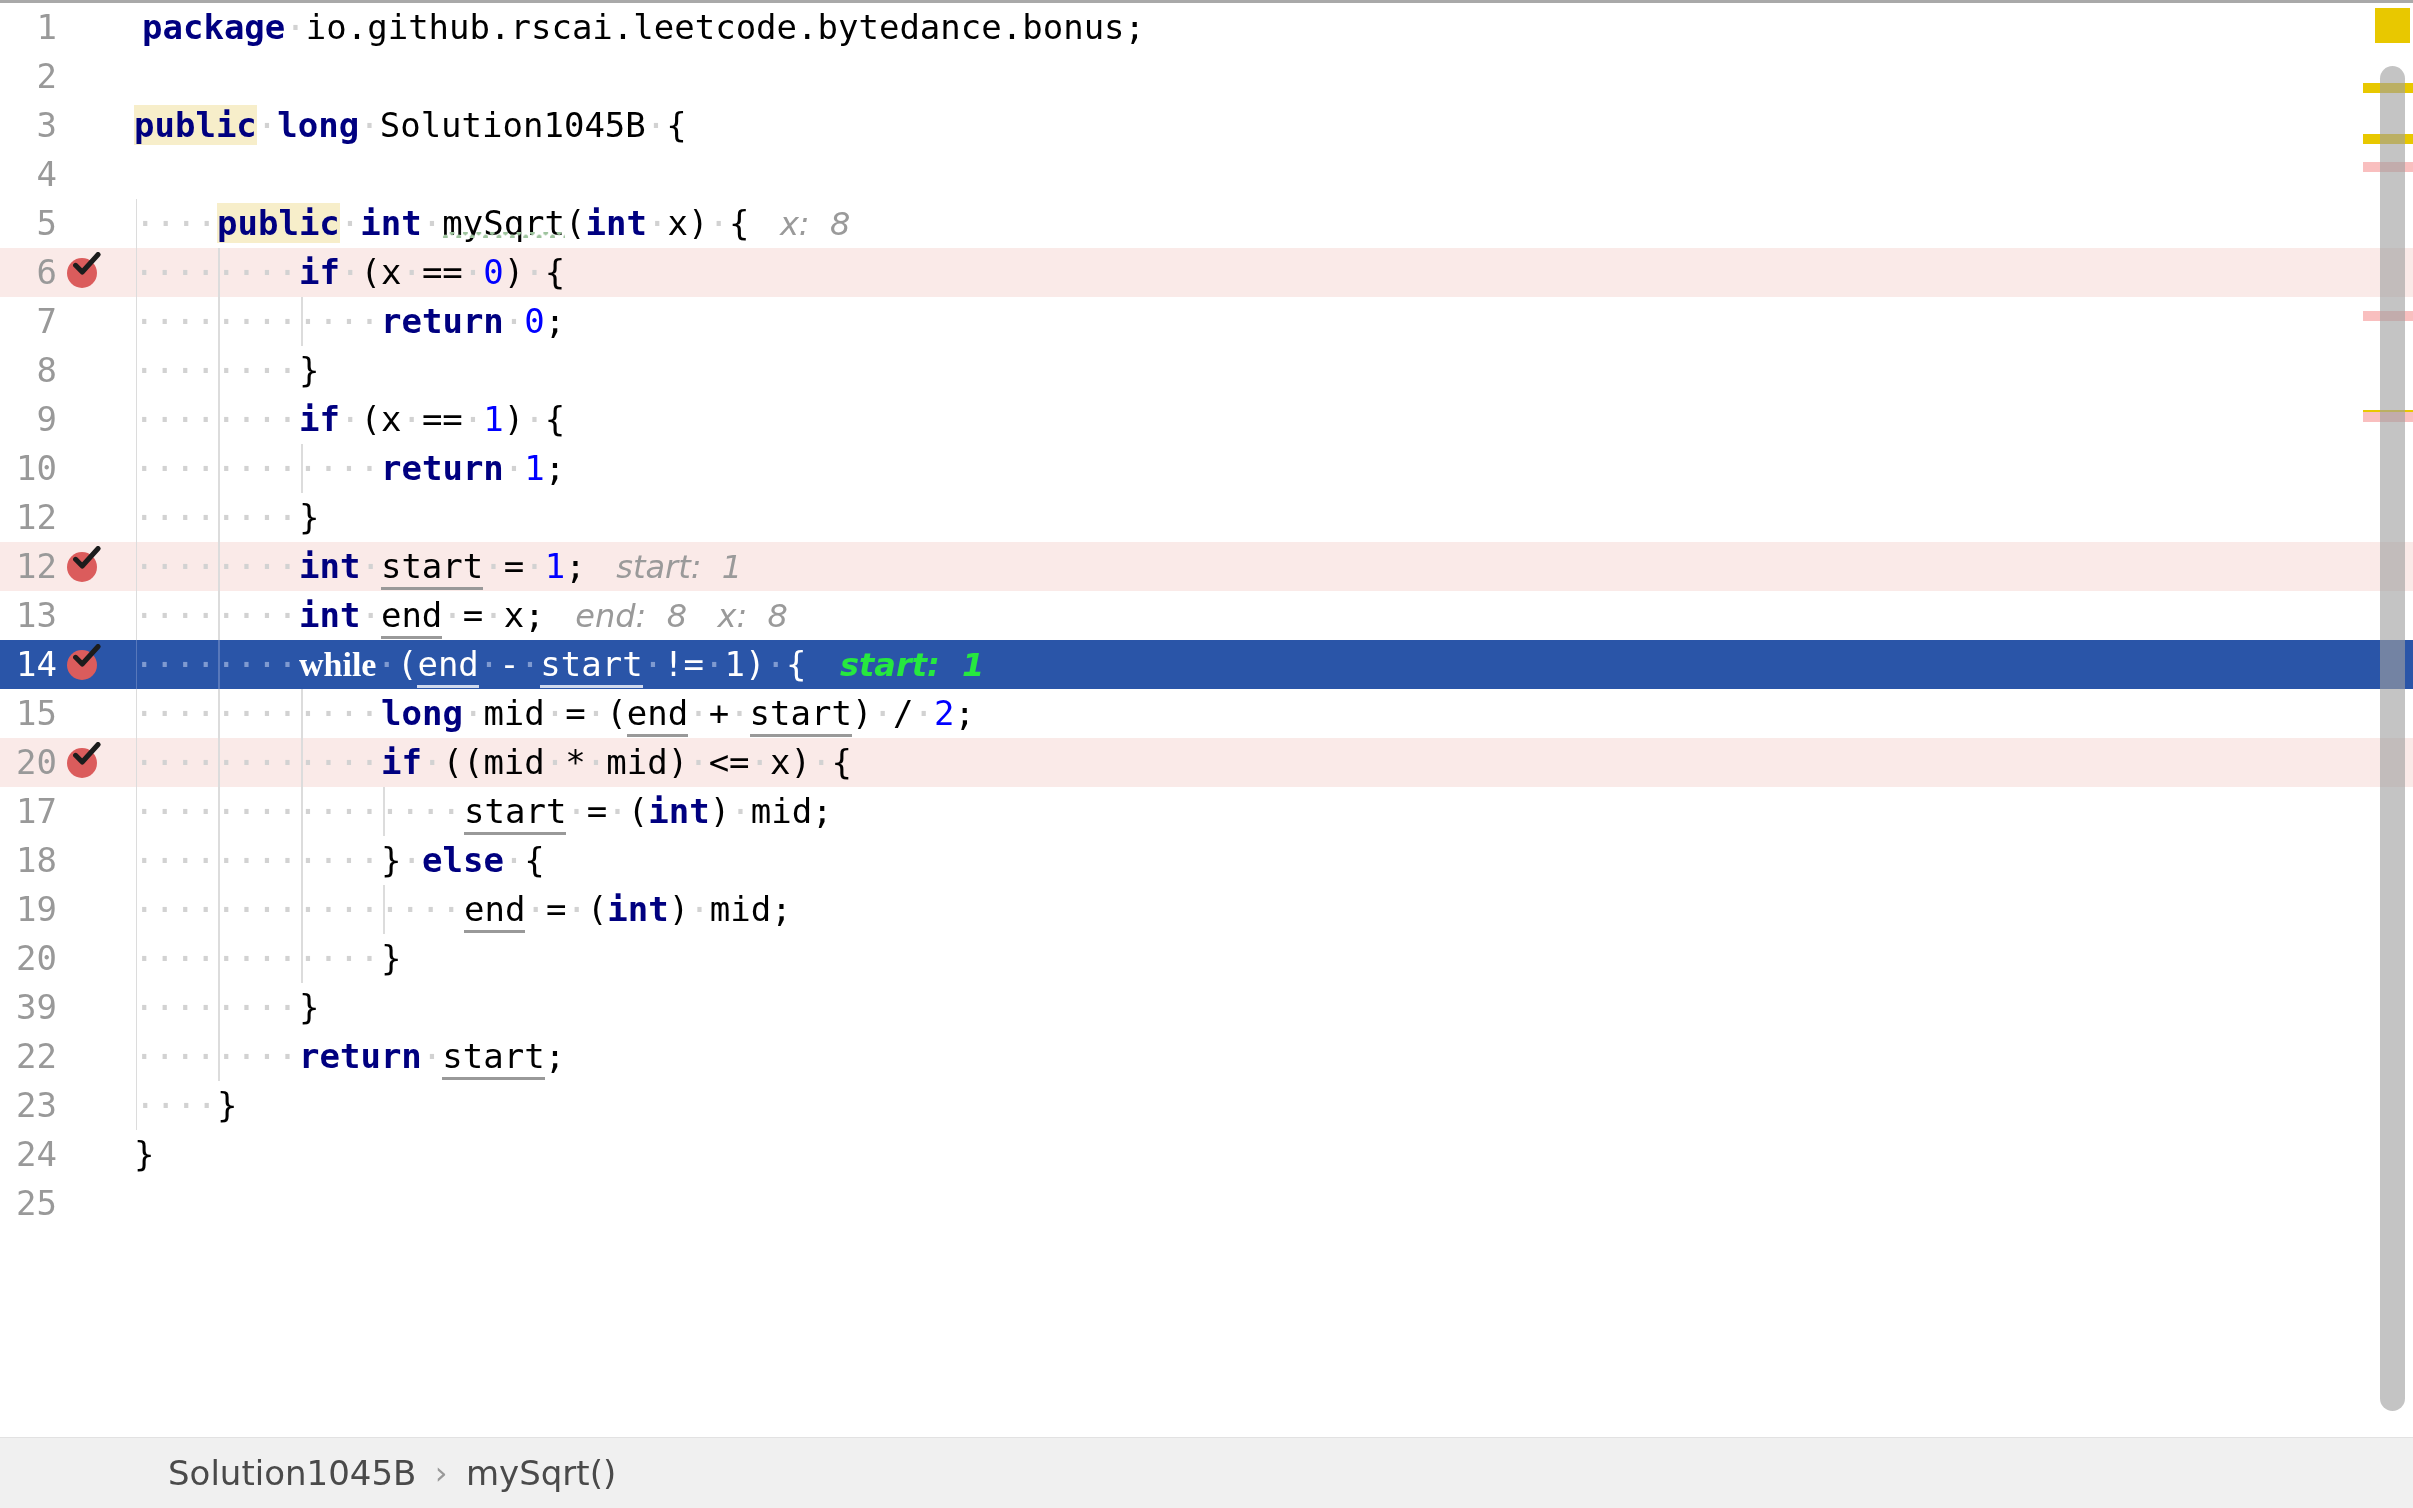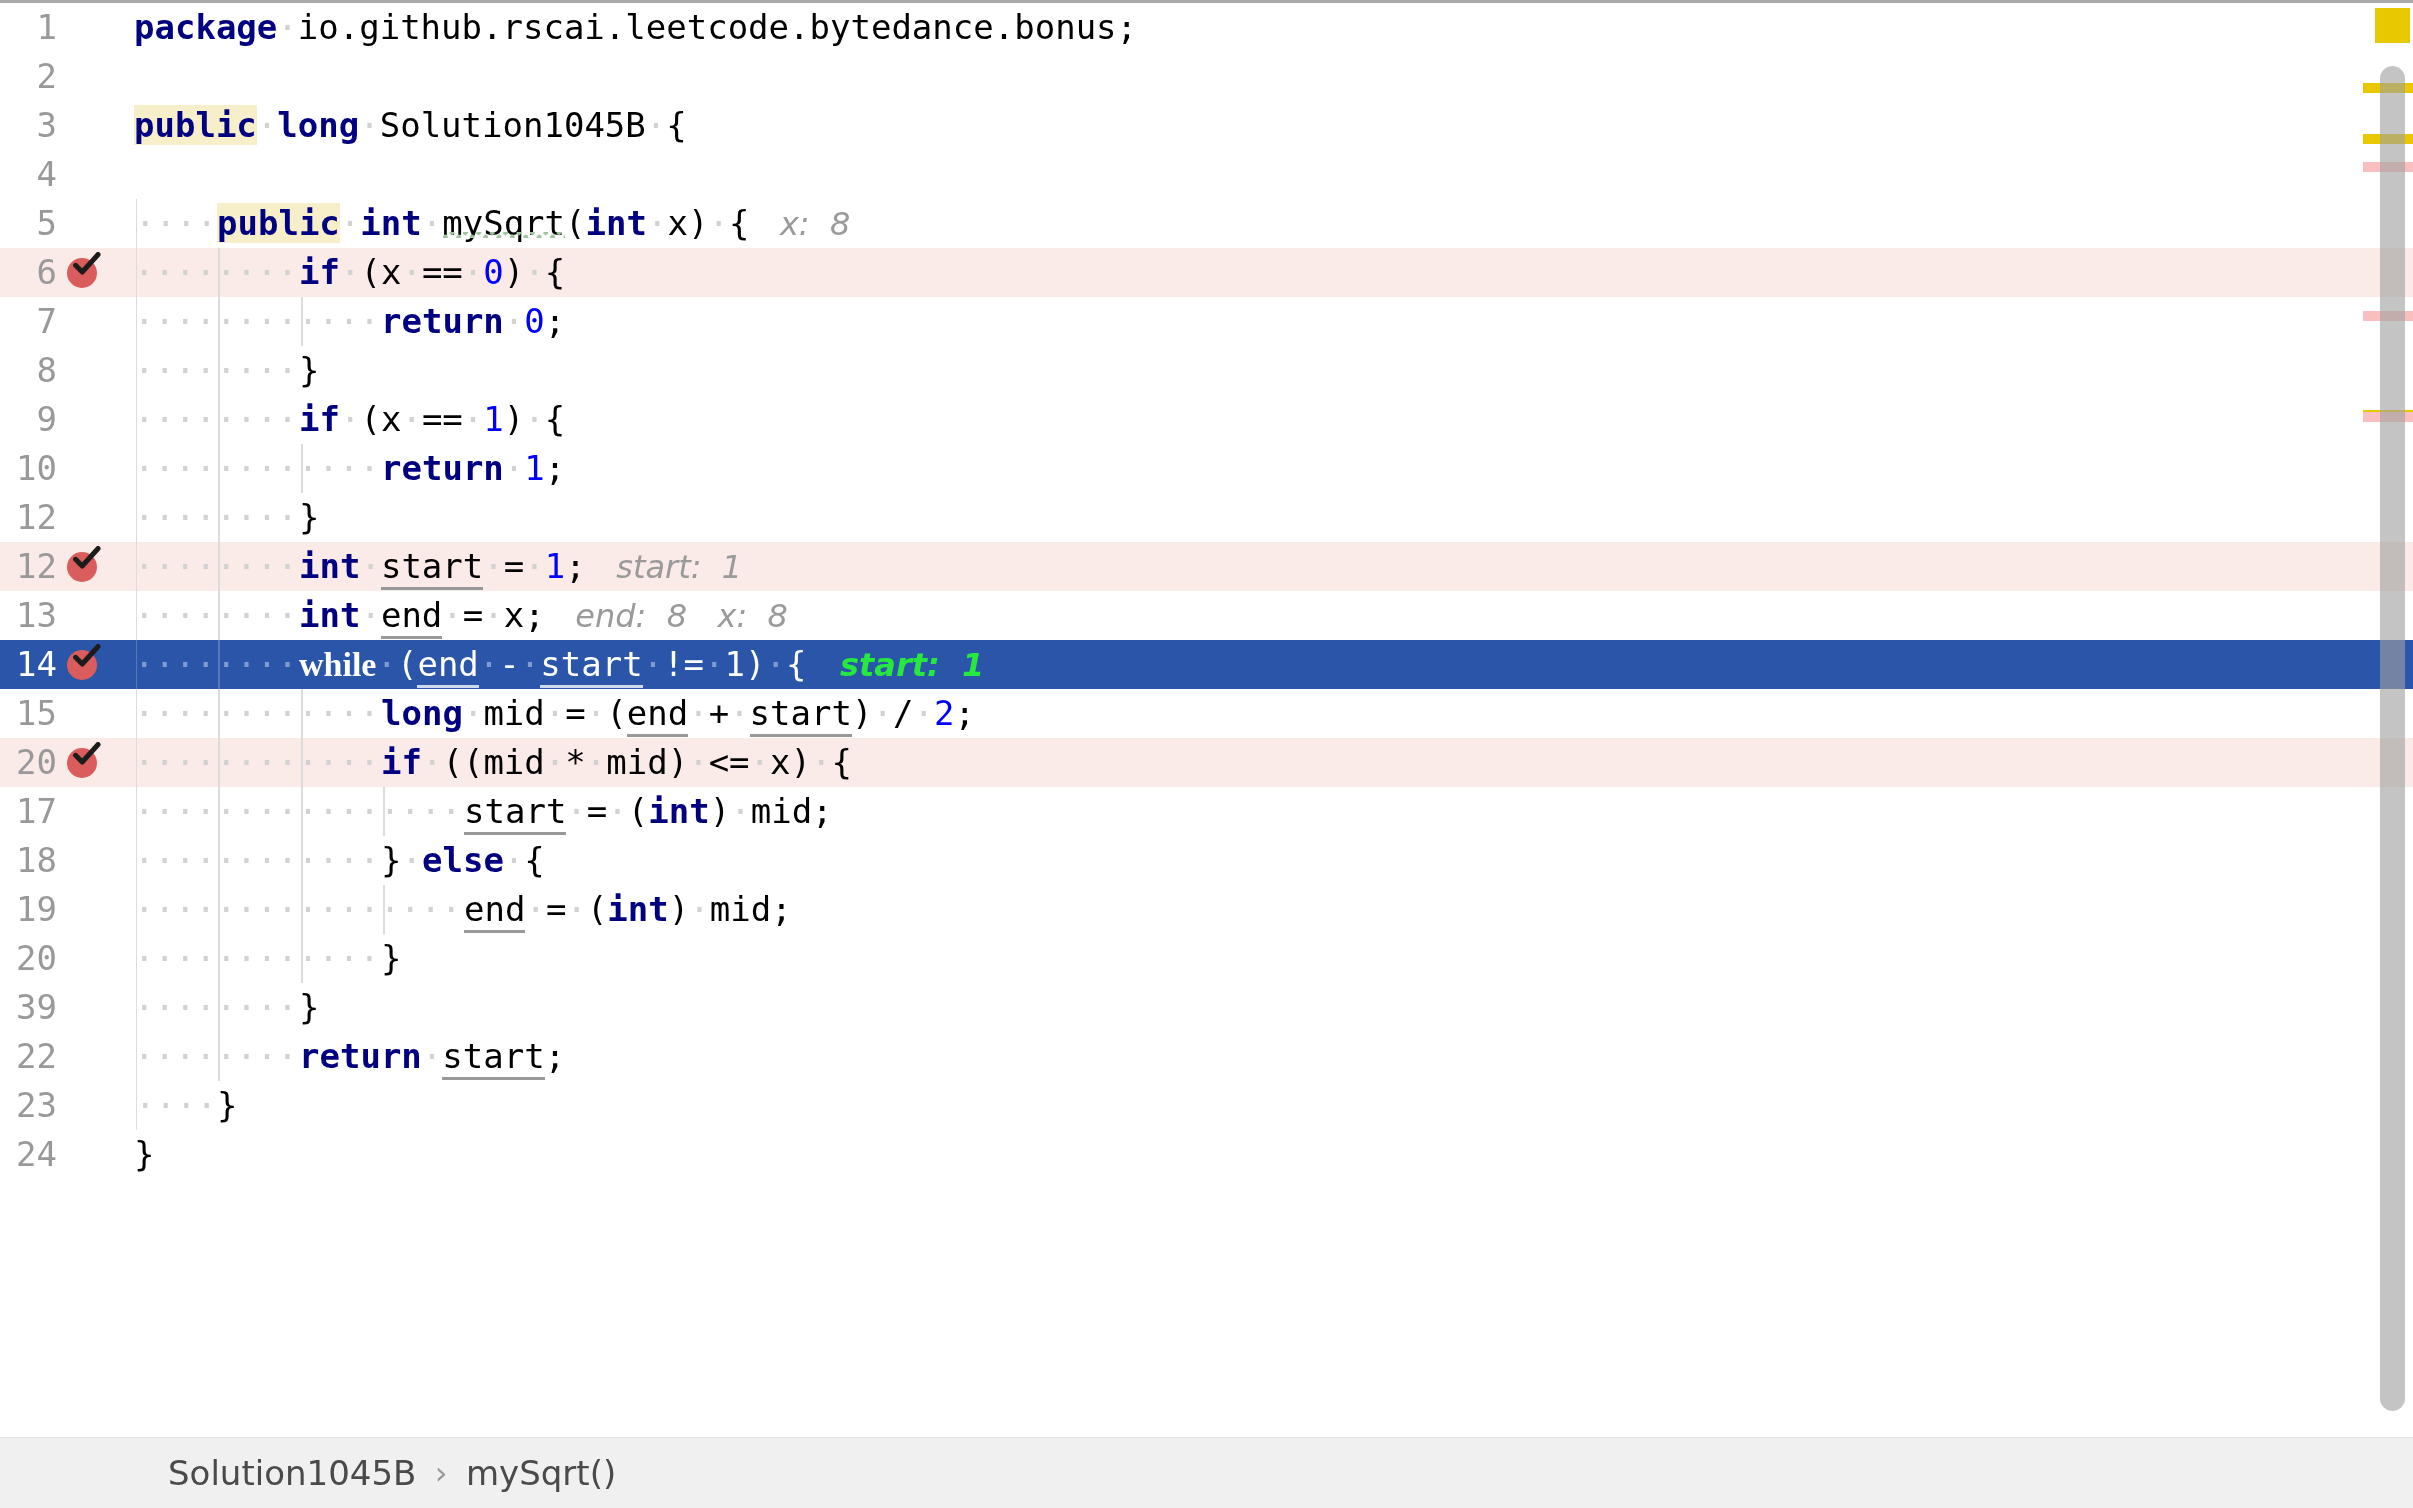--- a/index.html
+++ b/index.html
@@ -218,21 +218,21 @@
   }
 </style>
 </head>
 <body>
 
 <div id="editor-root">
 
   <div class="top-rule"></div>
 
   <div id="code-area">
-      <div class="code-line"><div class="gutter"><span class="lineno">1</span></div><div class="indent-guides"></div><div class="line-content" style="left: 134px;"><span class="kw">package</span><span class="ws">·</span><span class="plain">io.github.rscai.leetcode.bytedance.bonus;</span></div></div>
+      <div class="code-line"><div class="gutter"><span class="lineno">1</span></div><div class="indent-guides"></div><div class="line-content" style="left: 142px;"><span class="kw">package</span><span class="ws">·</span><span class="plain">io.github.rscai.leetcode.bytedance.bonus;</span></div></div>
       <div class="code-line"><div class="gutter"><span class="lineno">2</span></div><div class="indent-guides"></div><div class="line-content" style="left: 134px;"></div></div>
       <div class="code-line"><div class="gutter"><span class="lineno">3</span></div><div class="indent-guides"></div><div class="line-content" style="left: 134px;"><span class="kw kw-hl">public</span><span class="ws">·</span><span class="kw">long</span><span class="ws">·</span><span class="plain">Solution1045B</span><span class="ws">·</span><span class="plain">{</span></div></div>
       <div class="code-line"><div class="gutter"><span class="lineno">4</span></div><div class="indent-guides"></div><div class="line-content" style="left: 134px;"></div></div>
       <div class="code-line"><div class="gutter"><span class="lineno">5</span></div><div class="indent-guides"><div class="iguide" style="left: 1.7px;"></div></div><div class="line-content" style="left: 217px;"><span class="ws" style="position: absolute; left: -82px;">····</span><span class="kw kw-hl">public</span><span class="ws">·</span><span class="kw">int</span><span class="ws">·</span><span class="plain squiggle">mySqrt</span><span class="plain">(</span><span class="kw">int</span><span class="ws">·</span><span class="plain">x)</span><span class="ws">·</span><span class="plain">{</span><span class="hint">   x:  8</span></div></div>
       <div class="code-line bp-line"><div class="gutter"><span class="lineno">6</span><div class="breakpoint"><span class="check"><svg width="28.5" height="25" viewBox="0 0 34 30">
                 <path d="M3 16 L11 24 L30 3" stroke="#1c1c1c" stroke-width="6" fill="none" stroke-linecap="round" stroke-linejoin="round"></path>
               </svg></span></div></div><div class="indent-guides"><div class="iguide" style="left: 1.7px;"></div><div class="iguide" style="left: 84px;"></div></div><div class="line-content" style="left: 299px;"><span class="ws" style="position: absolute; left: -165px;">········</span><span class="kw">if</span><span class="ws">·</span><span class="plain">(x</span><span class="ws">·</span><span class="plain">==</span><span class="ws">·</span><span class="num">0</span><span class="plain">)</span><span class="ws">·</span><span class="plain">{</span></div></div>
       <div class="code-line"><div class="gutter"><span class="lineno">7</span></div><div class="indent-guides"><div class="iguide" style="left: 1.7px;"></div><div class="iguide" style="left: 84px;"></div><div class="iguide" style="left: 167px;"></div></div><div class="line-content" style="left: 381px;"><span class="ws" style="position: absolute; left: -247px;">············</span><span class="kw">return</span><span class="ws">·</span><span class="num">0</span><span class="plain">;</span></div></div>
       <div class="code-line"><div class="gutter"><span class="lineno">8</span></div><div class="indent-guides"><div class="iguide" style="left: 1.7px;"></div><div class="iguide" style="left: 84px;"></div></div><div class="line-content" style="left: 299px;"><span class="ws" style="position: absolute; left: -165px;">········</span><span class="plain">}</span></div></div>
       <div class="code-line"><div class="gutter"><span class="lineno">9</span></div><div class="indent-guides"><div class="iguide" style="left: 1.7px;"></div><div class="iguide" style="left: 84px;"></div></div><div class="line-content" style="left: 299px;"><span class="ws" style="position: absolute; left: -165px;">········</span><span class="kw">if</span><span class="ws">·</span><span class="plain">(x</span><span class="ws">·</span><span class="plain">==</span><span class="ws">·</span><span class="num">1</span><span class="plain">)</span><span class="ws">·</span><span class="plain">{</span></div></div>
@@ -250,20 +250,21 @@
                 <path d="M3 16 L11 24 L30 3" stroke="#1c1c1c" stroke-width="6" fill="none" stroke-linecap="round" stroke-linejoin="round"></path>
               </svg></span></div></div><div class="indent-guides"><div class="iguide" style="left: 1.7px;"></div><div class="iguide" style="left: 84px;"></div><div class="iguide" style="left: 167px;"></div></div><div class="line-content" style="left: 381px;"><span class="ws" style="position: absolute; left: -247px;">············</span><span class="kw">if</span><span class="ws">·</span><span class="plain">((mid</span><span class="ws">·</span><span class="plain">*</span><span class="ws">·</span><span class="plain">mid)</span><span class="ws">·</span><span class="plain">&lt;=</span><span class="ws">·</span><span class="plain">x)</span><span class="ws">·</span><span class="plain">{</span></div></div>
       <div class="code-line"><div class="gutter"><span class="lineno">17</span></div><div class="indent-guides"><div class="iguide" style="left: 1.7px;"></div><div class="iguide" style="left: 84px;"></div><div class="iguide" style="left: 167px;"></div><div class="iguide" style="left: 249px;"></div></div><div class="line-content" style="left: 464px;"><span class="ws" style="position: absolute; left: -330px;">················</span><span class="plain uvar">start</span><span class="ws">·</span><span class="plain">=</span><span class="ws">·</span><span class="plain">(</span><span class="kw">int</span><span class="plain">)</span><span class="ws">·</span><span class="plain">mid;</span></div></div>
       <div class="code-line"><div class="gutter"><span class="lineno">18</span></div><div class="indent-guides"><div class="iguide" style="left: 1.7px;"></div><div class="iguide" style="left: 84px;"></div><div class="iguide" style="left: 167px;"></div></div><div class="line-content" style="left: 381px;"><span class="ws" style="position: absolute; left: -247px;">············</span><span class="plain">}</span><span class="ws">·</span><span class="kw">else</span><span class="ws">·</span><span class="plain">{</span></div></div>
       <div class="code-line"><div class="gutter"><span class="lineno">19</span></div><div class="indent-guides"><div class="iguide" style="left: 1.7px;"></div><div class="iguide" style="left: 84px;"></div><div class="iguide" style="left: 167px;"></div><div class="iguide" style="left: 249px;"></div></div><div class="line-content" style="left: 464px;"><span class="ws" style="position: absolute; left: -330px;">················</span><span class="plain uvar">end</span><span class="ws">·</span><span class="plain">=</span><span class="ws">·</span><span class="plain">(</span><span class="kw">int</span><span class="plain">)</span><span class="ws">·</span><span class="plain">mid;</span></div></div>
       <div class="code-line"><div class="gutter"><span class="lineno">20</span></div><div class="indent-guides"><div class="iguide" style="left: 1.7px;"></div><div class="iguide" style="left: 84px;"></div><div class="iguide" style="left: 167px;"></div></div><div class="line-content" style="left: 381px;"><span class="ws" style="position: absolute; left: -247px;">············</span><span class="plain">}</span></div></div>
       <div class="code-line"><div class="gutter"><span class="lineno">39</span></div><div class="indent-guides"><div class="iguide" style="left: 1.7px;"></div><div class="iguide" style="left: 84px;"></div></div><div class="line-content" style="left: 299px;"><span class="ws" style="position: absolute; left: -165px;">········</span><span class="plain">}</span></div></div>
       <div class="code-line"><div class="gutter"><span class="lineno">22</span></div><div class="indent-guides"><div class="iguide" style="left: 1.7px;"></div><div class="iguide" style="left: 84px;"></div></div><div class="line-content" style="left: 299px;"><span class="ws" style="position: absolute; left: -165px;">········</span><span class="kw">return</span><span class="ws">·</span><span class="plain uvar">start</span><span class="plain">;</span></div></div>
       <div class="code-line"><div class="gutter"><span class="lineno">23</span></div><div class="indent-guides"><div class="iguide" style="left: 1.7px;"></div></div><div class="line-content" style="left: 217px;"><span class="ws" style="position: absolute; left: -82px;">····</span><span class="plain">}</span></div></div>
       <div class="code-line"><div class="gutter"><span class="lineno">24</span></div><div class="indent-guides"></div><div class="line-content" style="left: 134px;"><span class="plain">}</span></div></div>
+      <div class="code-line"><div class="gutter"><span class="lineno">25</span></div><div class="indent-guides"></div><div class="line-content" style="left: 134px;"></div></div>
     </div>
 
   <div id="marker-gutter">
     <div class="warn-square"></div>
   <div class="mark warn" style="top: 80px;"></div>
       <div class="mark warn" style="top: 131px;"></div>
       <div class="mark err" style="top: 159px;"></div>
       <div class="mark warn" style="top: 407px;"></div>
       <div class="mark err" style="top: 308px;"></div>
       <div class="mark err" style="top: 409px;"></div>

